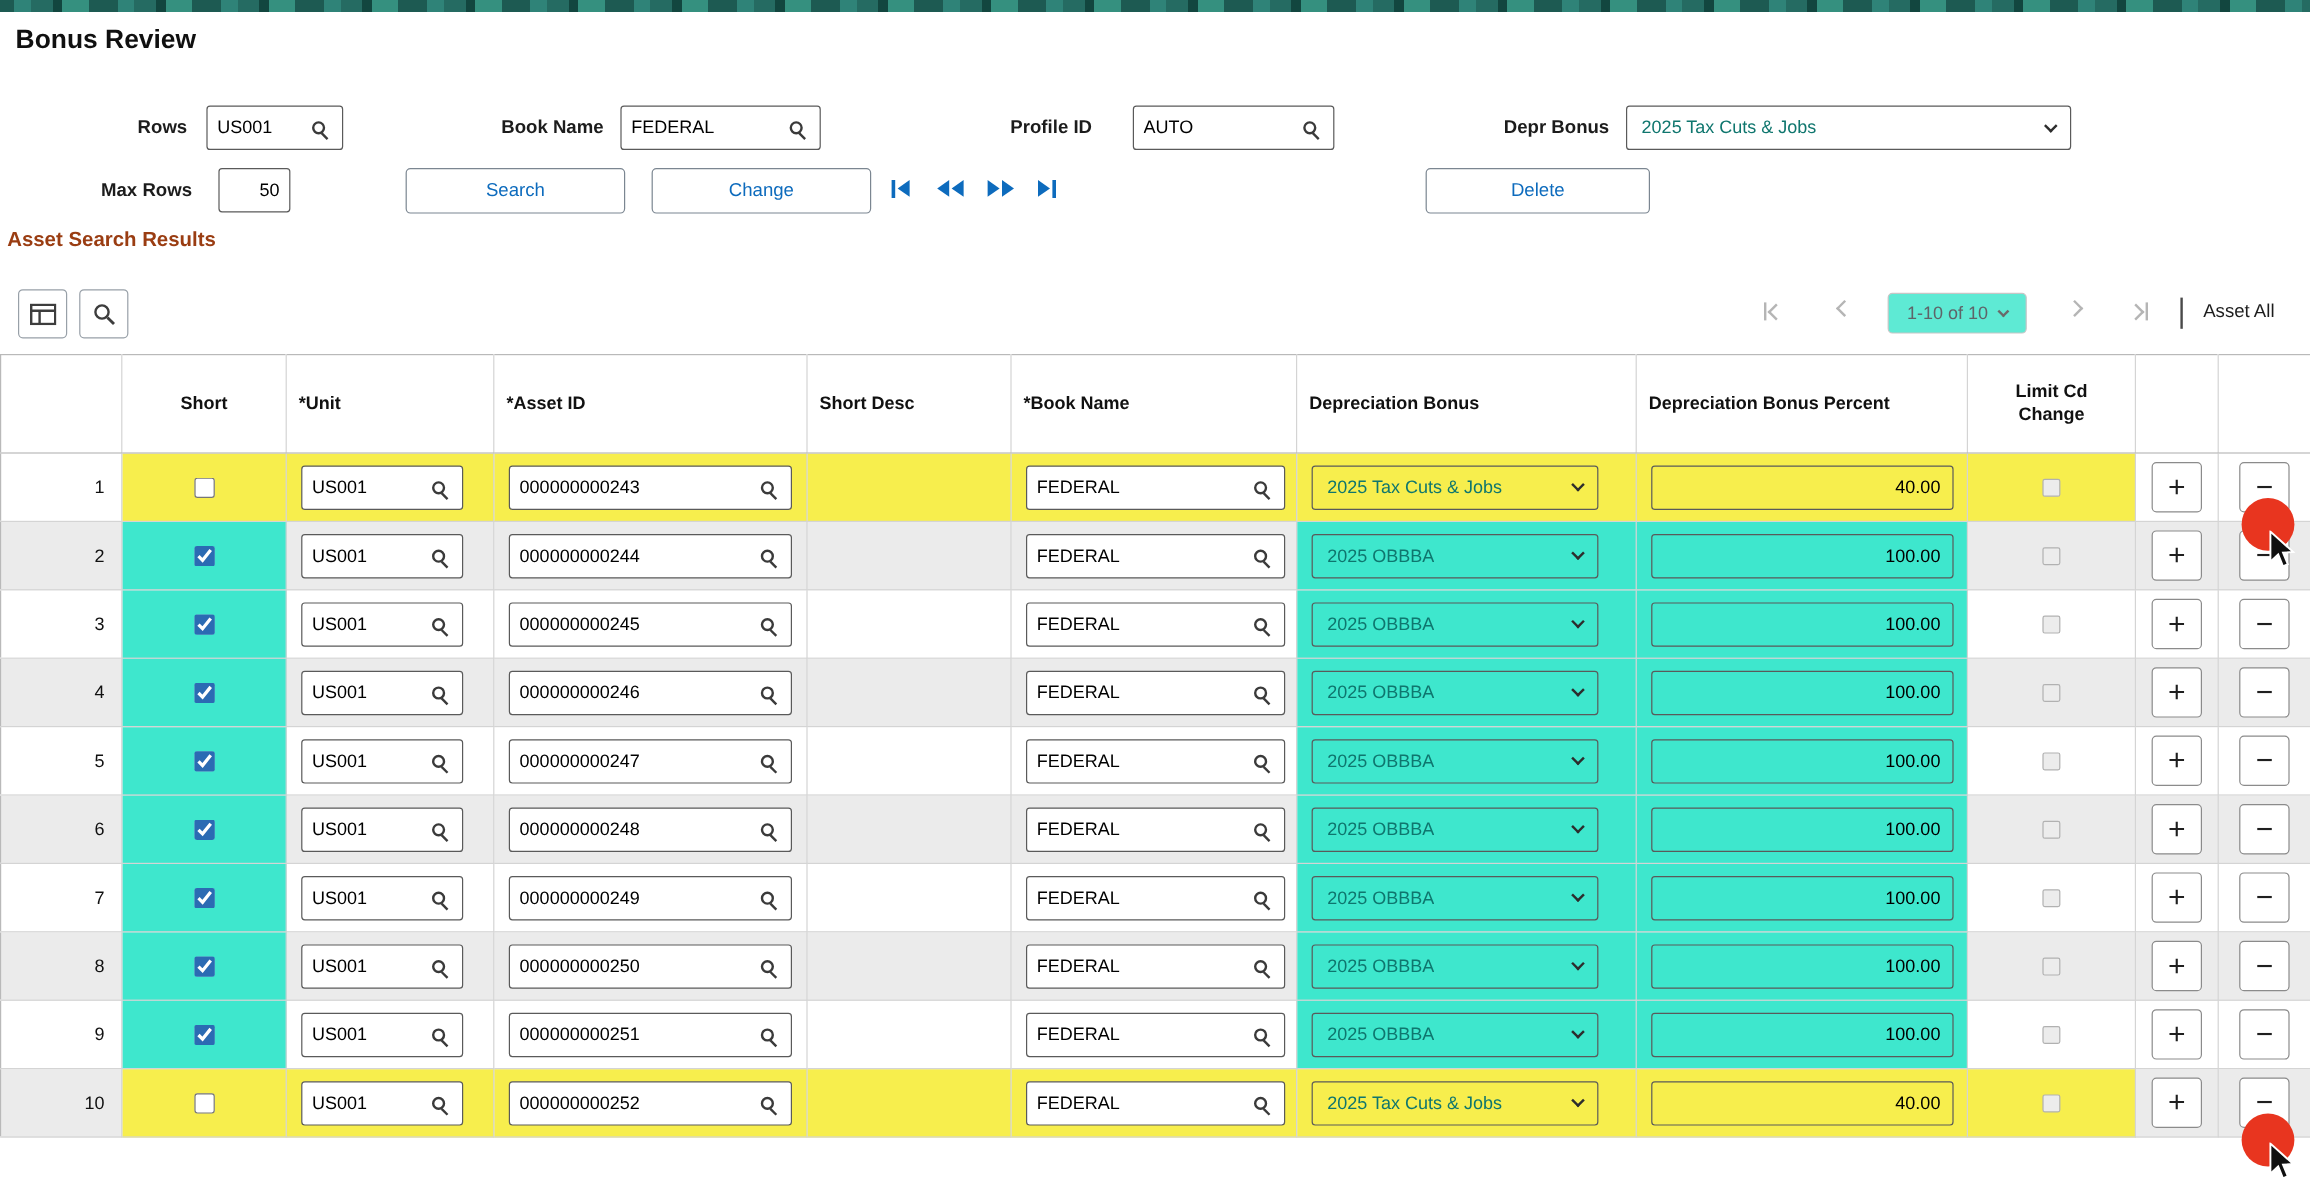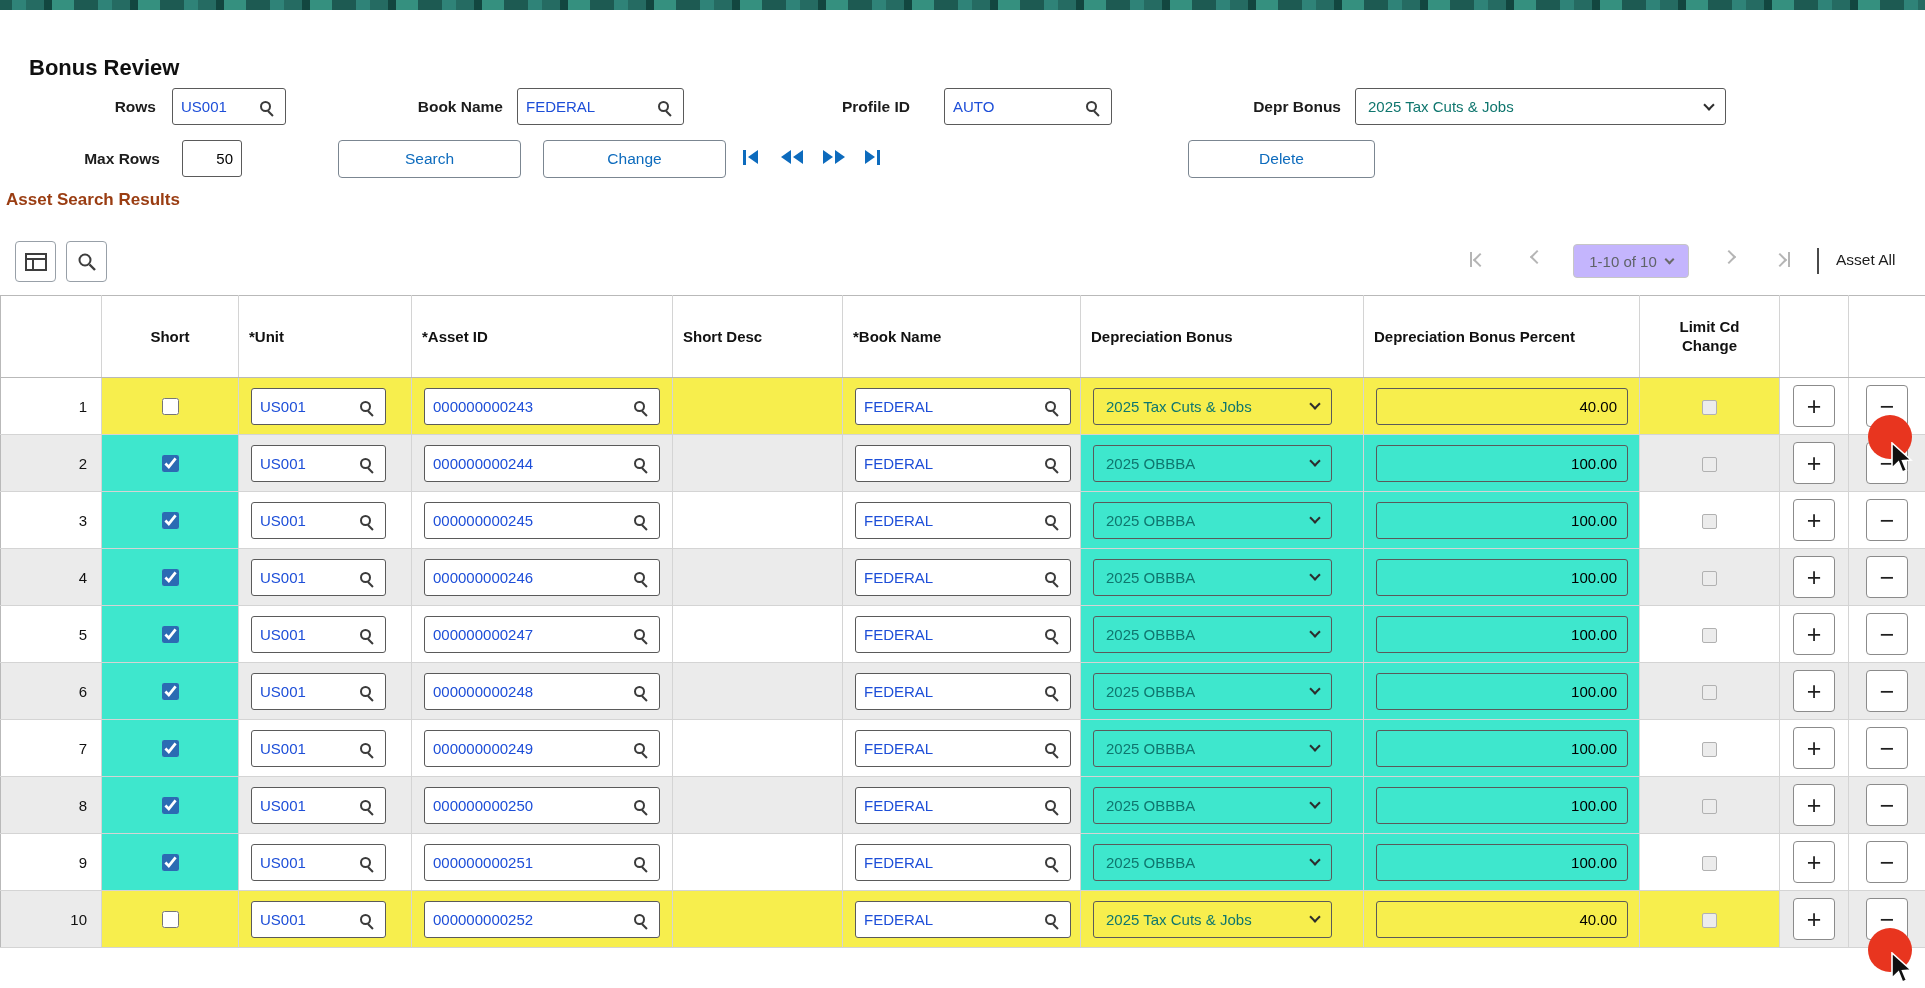--- a/index.html
+++ b/index.html
@@ -4,32 +4,32 @@
 <style>
   * { box-sizing: border-box; margin: 0; padding: 0; }
   html, body { width: 1925px; height: 988px; overflow: hidden; background: #fff;
     font-family: "Liberation Sans", sans-serif; color: #111; }
   #page-root { position: relative; width: 1925px; height: 988px; background: #fff; }
 
   
   .banner { position: absolute; top: 0; left: 0; width: 100%; height: 10px;
     background: repeating-linear-gradient(90deg,#1d5a52 0 12px,#2f8378 12px 26px,#256b62 26px 44px,#12463f 44px 52px,#35907f 52px 74px,#1d5a52 74px 86px); }
 
-  .page-title { position: absolute; left: 29px; top: 20px; font-size: 22px; font-weight: bold; color: #101010; margin-top: 35px; }
+  .page-title { position: absolute; left: 13px; top: 20px; font-size: 22px; font-weight: bold; color: #101010; }
 
   
   .flabel { position: absolute; height: 37px; line-height: 37px; font-size: 15.5px; font-weight: bold;
     color: #1c1c1c; text-align: right; }
 
   
   .lookup { display: inline-flex; align-items: center; height: 37px; border: 1px solid #5a5a5a;
     border-radius: 3px; background: #fff; padding-right: 10px; }
   .lookup.abs { position: absolute; }
   .lk-input { border: 0; outline: 0; background: transparent; height: 50px; flex: 1 1 auto; min-width: 0;
-    font-family: "Liberation Sans", sans-serif; font-size: 15px; color: #1d4ed8; padding: 0 4px 0 8px; }
+    font-family: "Liberation Sans", sans-serif; font-size: 15px; color: #000000; padding: 0 4px 0 8px; }
   .mag { flex: 0 0 auto; position: relative; width: 11px; height: 11px; border: 2px solid #3a3a3a;
     border-radius: 50%; margin-right: 4px; cursor: pointer; }
   .mag::after { content: ""; position: absolute; width: 7px; height: 2px; background: #3a3a3a;
     right: -6px; bottom: -2px; transform: rotate(45deg); transform-origin: left center; }
 
   
   .selbox { display: inline-flex; align-items: center; justify-content: space-between; height: 37px;
     border: 1px solid #5a5a5a; border-radius: 3px; background: transparent; padding: 0 12px; cursor: pointer; }
   .selbox.abs { position: absolute; }
   .selbox.bg-white { background: #fff; }
@@ -60,21 +60,21 @@
     border-radius: 4px; background: #fff; display: flex; align-items: center; justify-content: center; cursor: pointer; }
 
   
   .pg-group { position: absolute; display: inline-flex; align-items: center; gap: 3px; cursor: pointer; }
   .pg-bar { width: 2px; height: 15px; background: #b5b5b5; }
   .pg-chev-l { width: 10px; height: 10px; border-left: 2px solid #b5b5b5; border-bottom: 2px solid #b5b5b5;
     transform: rotate(45deg); }
   .pg-chev-r { width: 10px; height: 10px; border-right: 2px solid #b5b5b5; border-top: 2px solid #b5b5b5;
     transform: rotate(45deg); }
   .pg-pill { position: absolute; left: 1573px; top: 244px; width: 116px; height: 34px;
-    border: 1px solid #c6c6c6; border-radius: 4px; background: #c4b5fd; color: #5f6368;
+    border: 1px solid #c6c6c6; border-radius: 4px; background: #5eead4; color: #5f6368;
     display: flex; align-items: center; justify-content: center; gap: 9px; font-size: 15px; cursor: pointer; }
   .pill-chev { width: 7px; height: 7px; border-right: 2px solid #6a6a6a; border-bottom: 2px solid #6a6a6a;
     transform: rotate(45deg); margin-top: -3px; }
   .pg-div { position: absolute; left: 1817px; top: 248px; width: 2px; height: 26px; background: #4a4a4a; }
   .view-all { position: absolute; left: 1836px; top: 251px; font-size: 15.5px; color: #1d1d1d; cursor: pointer; }
 
   
   .grid { position: absolute; left: 0; top: 295px; width: 1925px; border-collapse: collapse;
     table-layout: fixed; background: #fff; border: 1px solid #b9b9b9; }
   .grid th { height: 82px; background: #fff; border-bottom: 1px solid #b9b9b9; border-right: 1px solid #d4d4d4;

